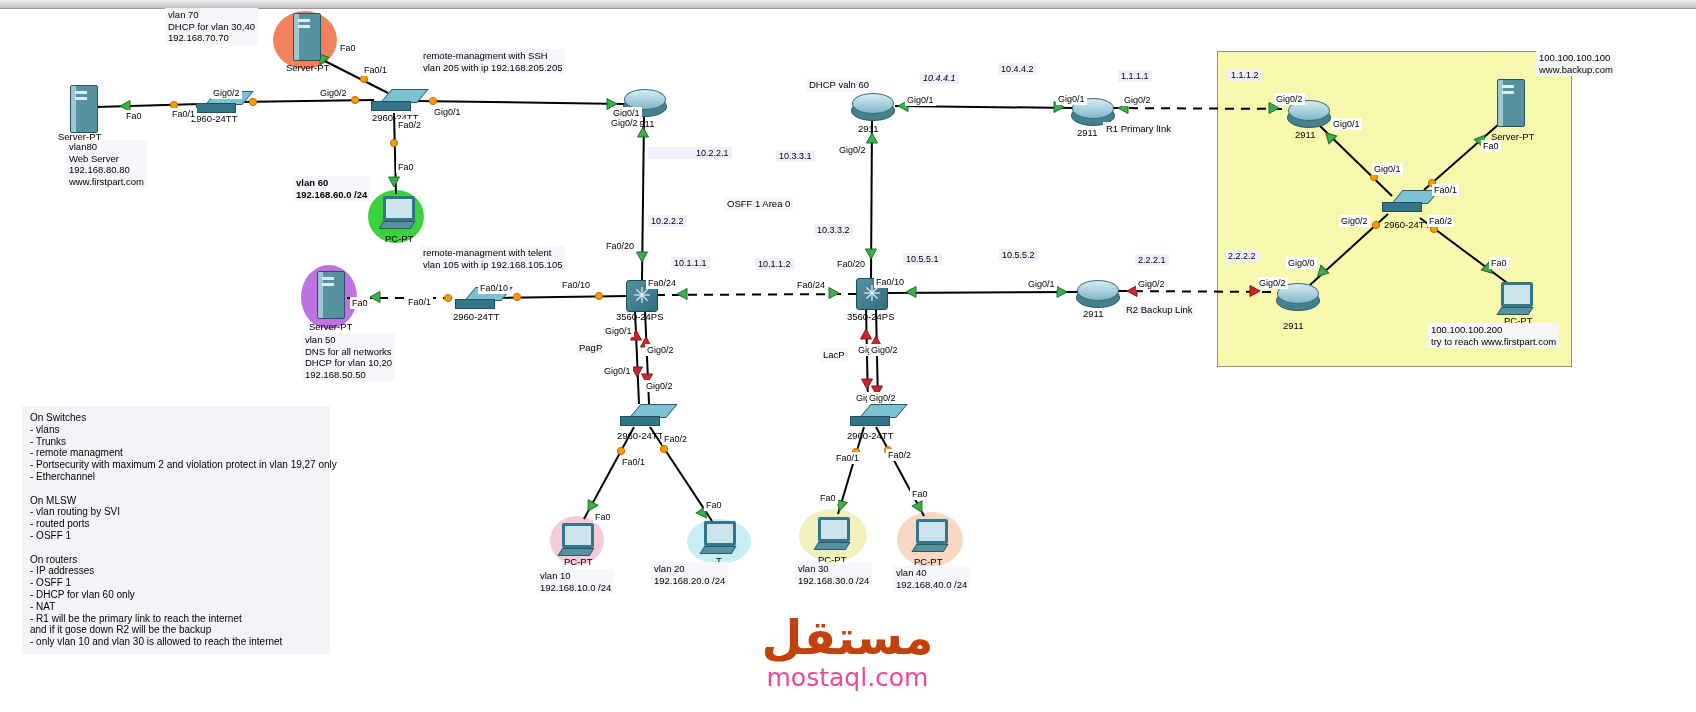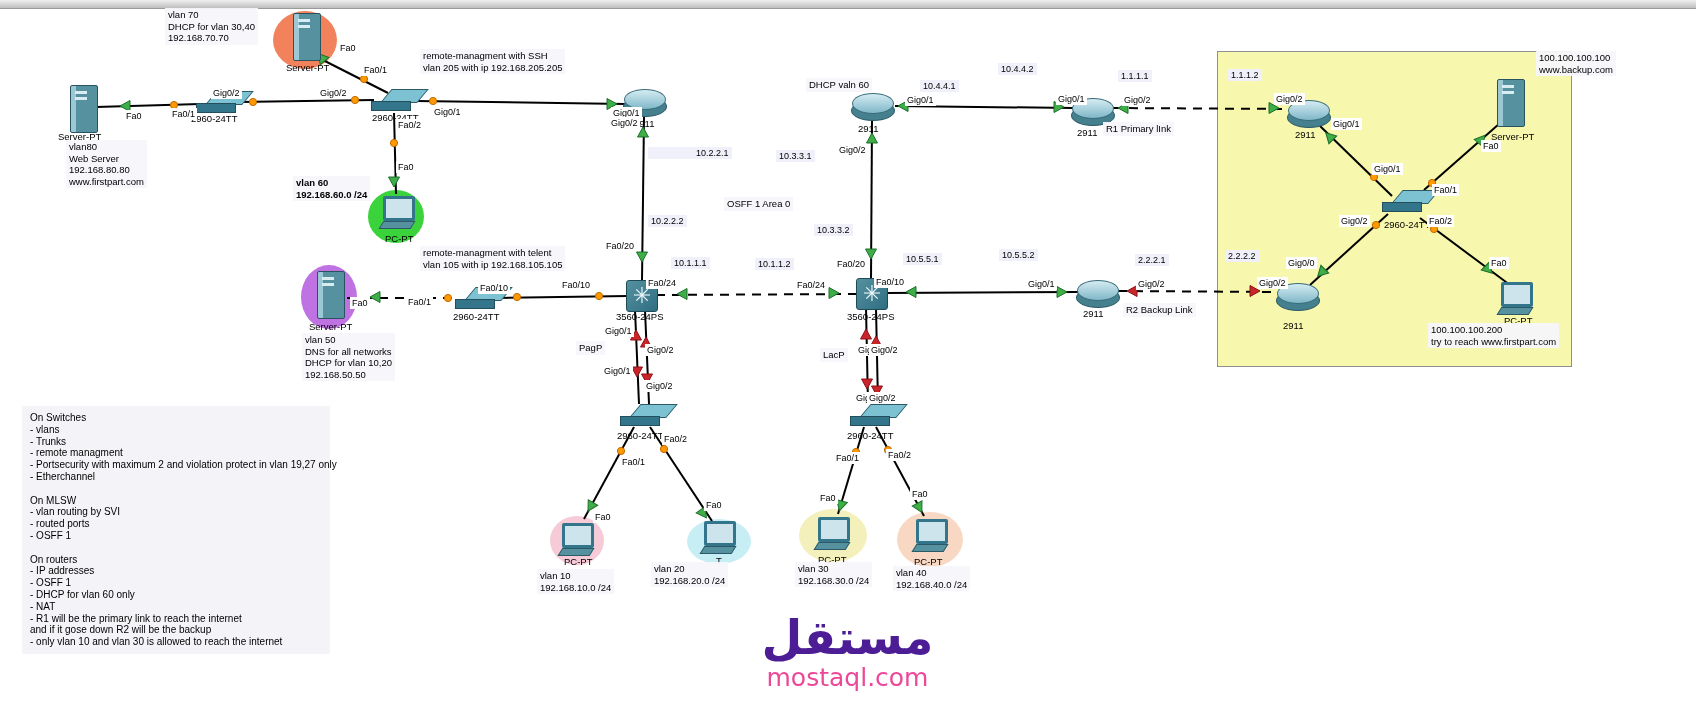--- a/index.html
+++ b/index.html
@@ -38,21 +38,21 @@
   .mlsw{width:30px;height:30px;background:linear-gradient(135deg,#55919f,#2f6e82);
           border:1px solid #1f4b56;border-radius:3px;}
   .mlsw::before{content:"✳";position:absolute;left:0;top:0;width:30px;height:30px;
           color:#eef8fb;font-size:22px;line-height:30px;text-align:center;}
   .pc{width:36px;height:34px;}
   .pc::before{content:"";position:absolute;left:3px;top:0;width:26px;height:19px;
           background:#cde4ec;border:3px solid #33768b;border-radius:2px;}
   .pc::after{content:"";position:absolute;left:1px;top:25px;width:30px;height:6px;
           background:#55919f;border:1px solid #2b5966;transform:skewX(-32deg);}
   .wm-ar{position:absolute;left:745px;top:610px;width:205px;text-align:center;font-size:47px;
-         font-weight:bold;color:#4c1d95;z-index:0;font-family:"DejaVu Sans",sans-serif;}
+         font-weight:bold;color:#c2410c;z-index:0;font-family:"DejaVu Sans",sans-serif;}
   .wm-la{position:absolute;left:745px;top:663px;width:205px;text-align:center;font-size:25px;
          color:#ec4899;z-index:0;font-family:"DejaVu Sans",sans-serif;}
 </style>
 </head>
 <body>
 
 <div id="cv" class="canvas">
   <div class="topbar"></div>
   <div class="wm-ar">مستقل</div>
   <div class="wm-la">mostaql.com</div>
@@ -314,21 +314,21 @@
     <div class="plabel" style="left: 1427px; top: 215px;">Fa0/2</div>
     <div class="plabel" style="left: 1286px; top: 257px;">Gig0/0</div>
     <div class="plabel" style="left: 1257px; top: 277px;">Gig0/2</div>
     <div class="plabel" style="left: 1489px; top: 257px;">Fa0</div>
     <div class="iplabel" style="left: 648px; top: 147px; padding-left: 48px;">10.2.2.1</div>
     <div class="iplabel" style="left: 648px; top: 215px;">10.2.2.2</div>
     <div class="iplabel" style="left: 671px; top: 257px;">10.1.1.1</div>
     <div class="iplabel" style="left: 755px; top: 258px;">10.1.1.2</div>
     <div class="iplabel" style="left: 776px; top: 150px;">10.3.3.1</div>
     <div class="iplabel" style="left: 814px; top: 224px;">10.3.3.2</div>
-    <div class="iplabel" style="left: 920px; top: 80px;">10.4.4.1</div>
+    <div class="iplabel" style="left: 920px; top: 72px; font-style: italic;">10.4.4.1</div>
     <div class="iplabel" style="left: 998px; top: 63px;">10.4.4.2</div>
     <div class="iplabel" style="left: 903px; top: 253px;">10.5.5.1</div>
     <div class="iplabel" style="left: 999px; top: 249px;">10.5.5.2</div>
     <div class="iplabel" style="left: 1118px; top: 70px;">1.1.1.1</div>
     <div class="iplabel" style="left: 1228px; top: 69px;">1.1.1.2</div>
     <div class="iplabel" style="left: 1135px; top: 254px;">2.2.2.1</div>
     <div class="iplabel" style="left: 1225px; top: 250px;">2.2.2.2</div>
     <div class="sidebar" style="left: 22px; top: 406px; width: 292px;">
       <div>On Switches</div>
       <div>- vlans</div>

